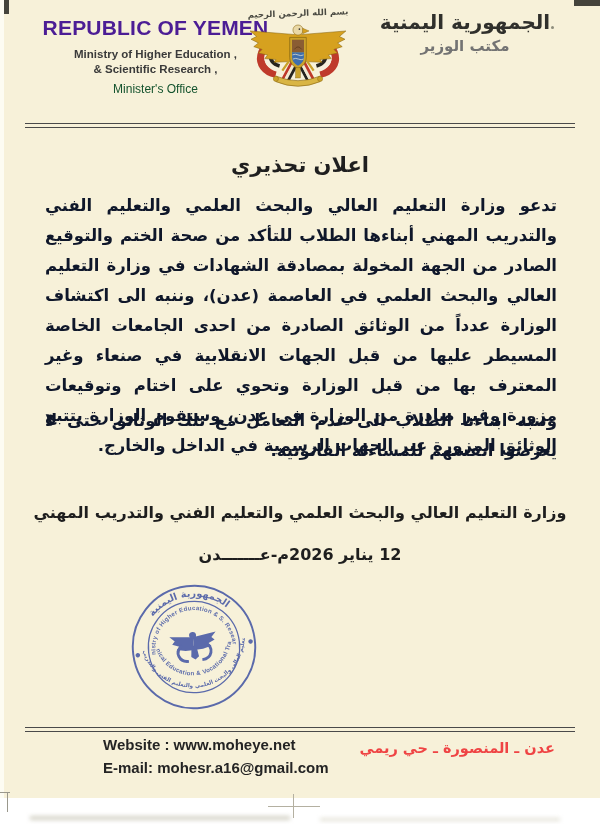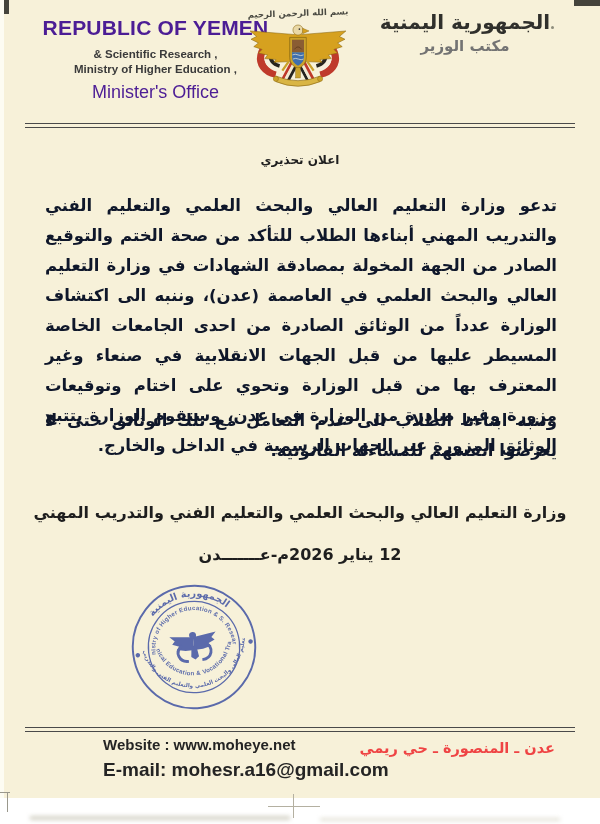--- a/index.html
+++ b/index.html
@@ -15,58 +15,58 @@
   .speck{position:absolute;left:551px;top:26px;width:3px;height:3px;background:#8d8d7c;border-radius:50%;}
   .left-strip{position:absolute;left:0;top:0;width:4px;height:798px;background:#fdfcf2;}
   .smudge{position:absolute;left:30px;top:816px;width:260px;height:4px;background:#d4d2c6;filter:blur(2px);}
   .smudge2{position:absolute;left:320px;top:818px;width:240px;height:3px;background:#e2e0d5;filter:blur(2px);}
 
   
   .hdr-en{position:absolute;left:28px;top:16px;width:255px;text-align:center;color:#3a3a3a;
           font-family:"Liberation Sans",sans-serif;}
   .hdr-en .country{font-size:21px;font-weight:bold;letter-spacing:0.2px;color:#4c1d95;}
   .hdr-en .sub{font-size:11.5px;font-weight:bold;line-height:15px;margin-top:7px;}
-  .hdr-en .office{font-size:18px;margin-top:5px;color:#4c1d95;}
+  .hdr-en .office{font-size:12px;margin-top:5px;color:#14532d;}
 
   .hdr-center{position:absolute;left:240px;top:8px;width:116px;text-align:center;}
   .bismillah{font-size:8.5px;font-weight:bold;color:#4a4a42;transform:rotate(-2deg);white-space:nowrap;}
   .emblem-svg{margin-top:1px;}
 
   .hdr-ar{position:absolute;right:20px;top:10px;width:230px;text-align:center;direction:rtl;color:#242424;}
   .hdr-ar .callig{font-size:20px;font-weight:bold;color:#30302c;}
   .hdr-ar .mline{font-size:13.5px;font-weight:bold;line-height:21px;}
   .hdr-ar .mline-first{margin-top:5px;}
   .hdr-ar .office-ar{font-size:15px;margin-top:3px;letter-spacing:1px;font-weight:bold;color:#737373;}
 
   .rule{position:absolute;left:25px;right:25px;height:3px;border-top:1.6px solid #4a4a4a;border-bottom:1px solid #4a4a4a;}
   .rule-top{top:123px;}
   .rule-bottom{top:727px;}
 
   
   .doc-title{position:absolute;left:0;right:0;top:153px;text-align:center;
-             font-size:12px;font-weight:bold;color:#1f1f1f;direction:rtl;}
+             font-size:21px;font-weight:bold;color:#1f1f1f;direction:rtl;}
   .para{position:absolute;right:43px;left:45px;direction:rtl;text-align:justify;text-align-last:right;
         font-size:16.5px;font-weight:bold;color:#0f172a;line-height:30px;letter-spacing:0.1px;}
   .para1{top:191px;}
   .para2{top:406px;}
 
   .sig{position:absolute;left:0;right:0;text-align:center;direction:rtl;
        font-size:16px;font-weight:bold;color:#1e1e1e;}
   .sig-org{top:503px;}
   .sig-date{top:545px;}
 
   
   .stamp{position:absolute;left:126px;top:579px;width:136px;height:136px;opacity:0.85;
          transform:rotate(-7deg);}
 
   
   .ft-web{position:absolute;left:103px;top:736px;font-family:"Liberation Sans",sans-serif;
           font-size:15px;font-weight:bold;color:#242424;}
   .ft-mail{position:absolute;left:103px;top:759px;font-family:"Liberation Sans",sans-serif;
-           font-size:19px;font-weight:bold;color:#242424;}
+           font-size:15px;font-weight:bold;color:#242424;}
   .ft-addr{position:absolute;right:45px;top:740px;direction:rtl;font-size:14.5px;
            font-weight:bold;color:#ef4444;}
 
   
   .crop{position:absolute;background:#b4b0a1;}
   .crop-h{left:268px;top:806px;width:52px;height:1px;}
   .crop-v{left:293px;top:794px;width:1px;height:24px;}
   .crop-l-v{left:7px;top:792px;width:1px;height:20px;background:#9a988c;}
   .crop-l-h{left:0px;top:792px;width:10px;height:1px;background:#9a988c;}
 </style>
@@ -77,22 +77,22 @@
 <div class="corner-tl"></div>
 <div class="corner-tr"></div>
 <div class="left-strip"></div>
 <div class="speck"></div>
 <div class="smudge"></div>
 <div class="smudge2"></div>
 
 <div class="hdr-en">
   <div class="country">REPUBLIC OF YEMEN</div>
   <div class="sub">
+    <div>Ministry of Higher Education ,</div>
     <div>&amp; Scientific Research ,</div>
-    <div>Ministry of Higher Education ,</div>
   </div>
   <div class="office">Minister's Office</div>
 </div>
 
 <div class="hdr-center">
   <div class="bismillah">بسم الله الرحمن الرحيم</div>
   <svg class="emblem-svg" width="112" height="70" viewBox="0 0 120 76">
 
     <path d="M44,22 C16,24 10,54 36,60" stroke="#bf3a2b" stroke-width="8" fill="none"></path>
     <path d="M45,27 C23,29 19,50 38,55" stroke="#f5efdc" stroke-width="4.5" fill="none"></path>

